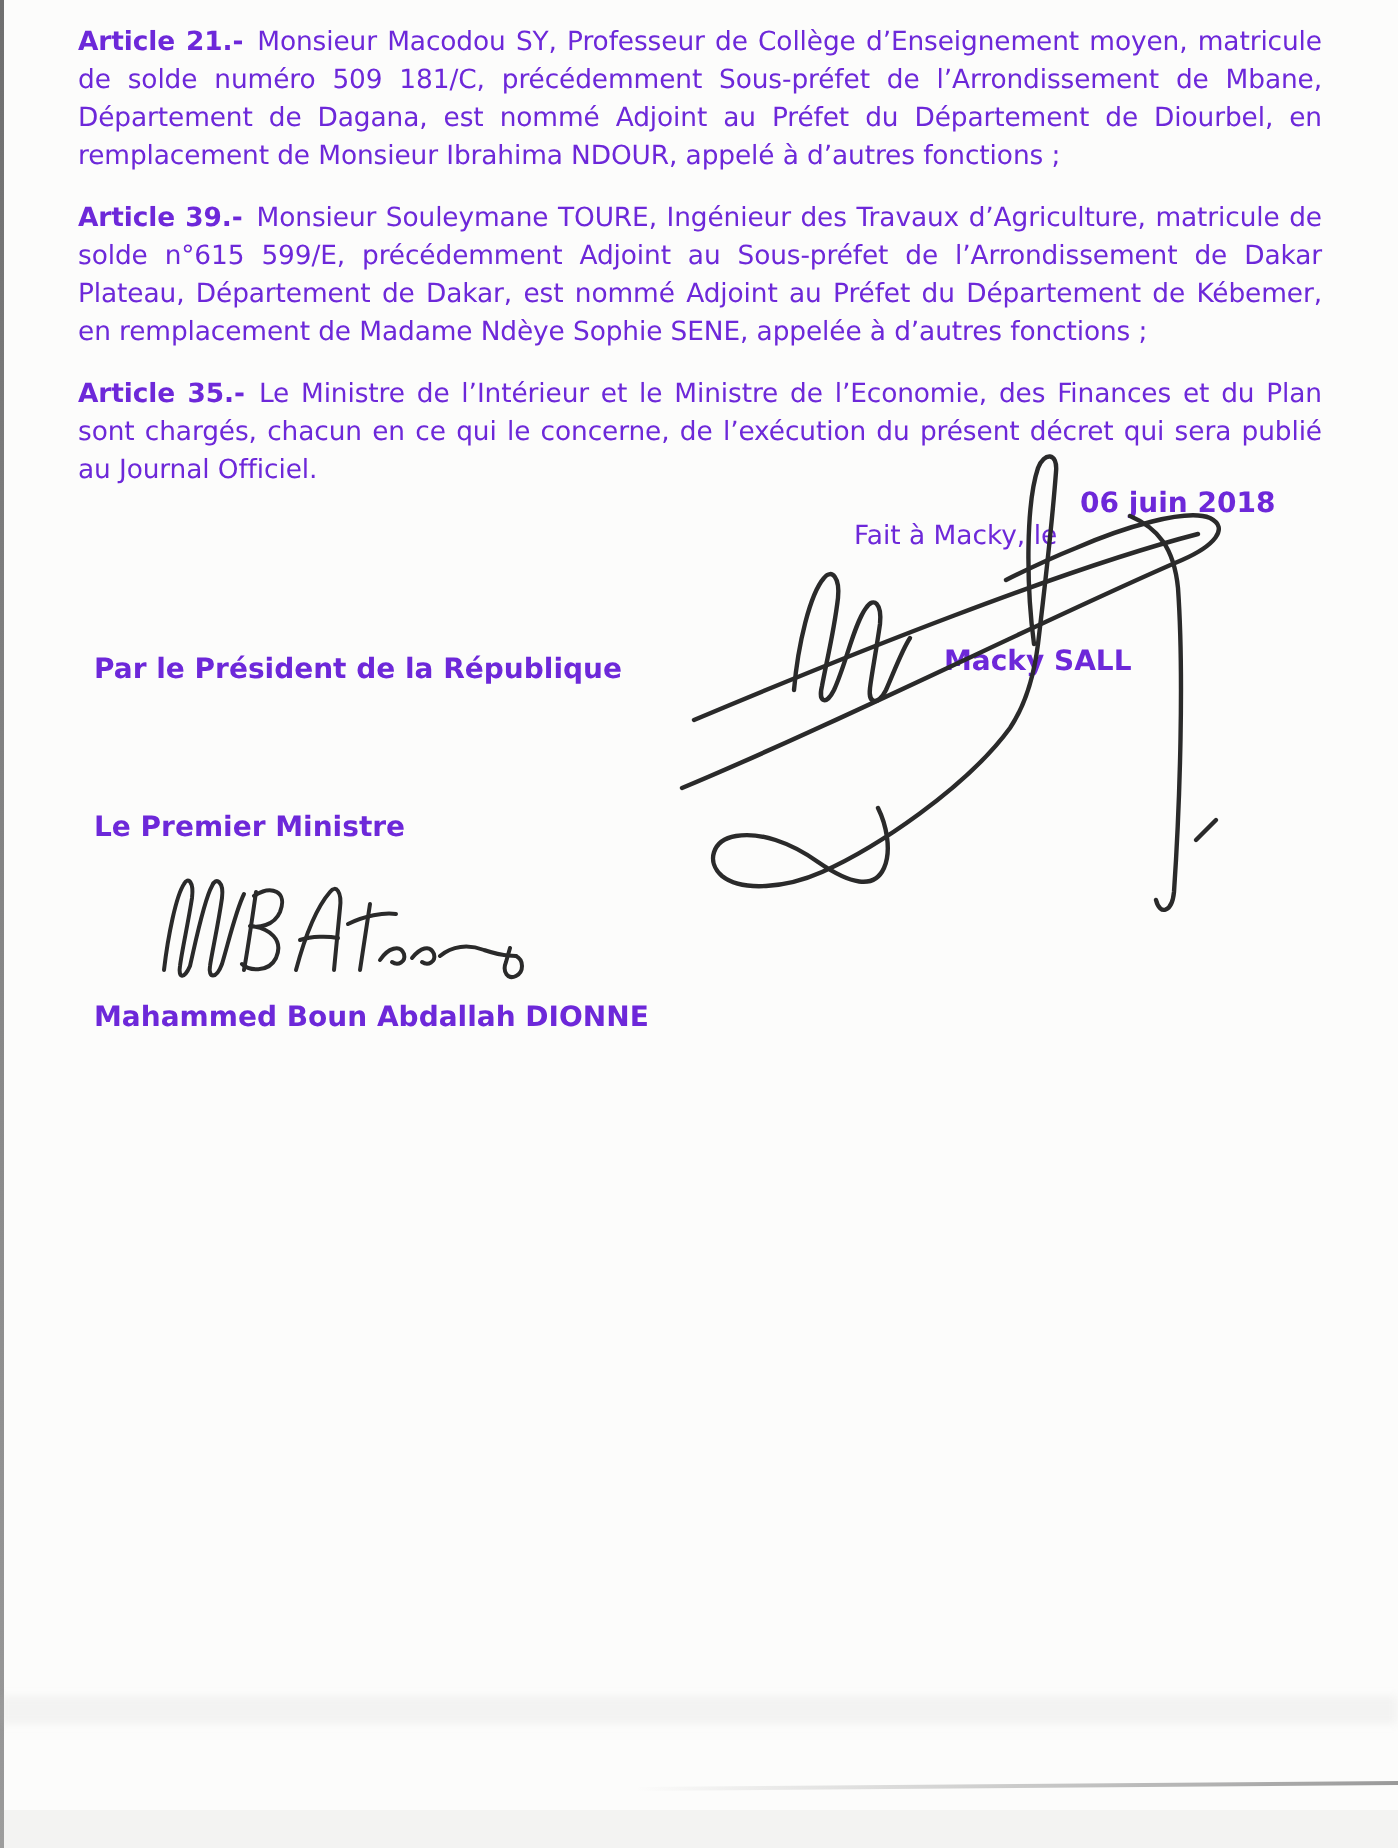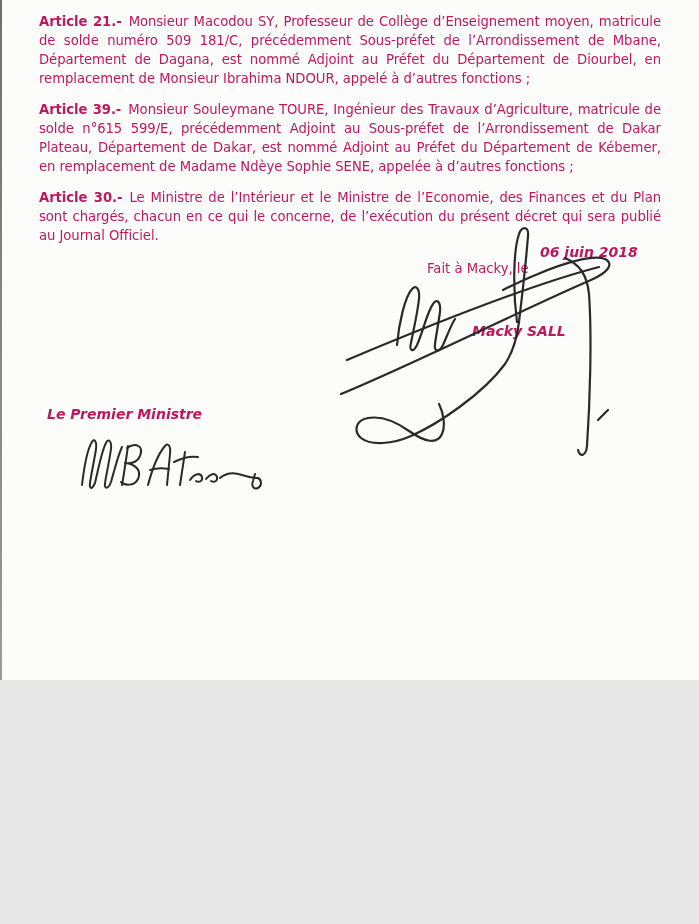--- a/index.html
+++ b/index.html
@@ -4,25 +4,25 @@
 <style>
   html, body {
     margin: 0;
     padding: 0;
     background: #e8e8e8;
     font-family: "DejaVu Sans", "Liberation Sans", sans-serif;
   }
   .page {
     position: relative;
     width: 699px;
-    height: 680px;
+    height: 924px;
     margin: 0;
     background: #fcfcfb;
     overflow: hidden;
-    color: #be185d;
+    color: #6d28d9;
   }
   
   .edge-left {
     position: absolute;
     left: 0; top: 0;
     width: 2px; height: 100%;
     background: linear-gradient(#6f6f6f, #8a8a8a 60%, #9a9a9a);
   }
   .smudge-band {
     position: absolute;
@@ -57,21 +57,21 @@
     margin: 0 0 12px 0;
     text-align: justify;
   }
   .article b {
     font-weight: bold;
     margin-right: 7px;
   }
   
   .abs { position: absolute; white-space: nowrap; }
   .plain { font-size: 13.2px; }
-  .bold-line { font-size: 14px; font-weight: bold; font-style: italic; }
+  .bold-line { font-size: 14px; font-weight: bold; }
   .sig-svg { position: absolute; }
   .sig-svg path {
     fill: none;
     stroke: #2a2a2a;
     stroke-linecap: round;
     stroke-linejoin: round;
   }
   .pres-sig path { stroke-width: 2.2px; }
   .pm-sig path { stroke-width: 2px; }
 </style>
@@ -81,32 +81,34 @@
 <div class="page">
 
   <div class="edge-left"></div>
   <div class="smudge-band"></div>
   <div class="bottom-band"></div>
   <div class="artifact-line"></div>
 
   <div class="body-text">
     <p class="article"><b>Article 21.-</b><span>Monsieur Macodou SY, Professeur de Collège d’Enseignement moyen, matricule de solde numéro 509 181/C, précédemment Sous-préfet de l’Arrondissement de Mbane, Département de Dagana, est nommé Adjoint au Préfet du Département de Diourbel, en remplacement de Monsieur Ibrahima NDOUR, appelé à d’autres fonctions ;</span></p>
     <p class="article"><b>Article 39.-</b><span>Monsieur Souleymane TOURE, Ingénieur des Travaux d’Agriculture, matricule de solde n°615 599/E, précédemment Adjoint au Sous-préfet de l’Arrondissement de Dakar Plateau, Département de Dakar, est nommé Adjoint au Préfet du Département de Kébemer, en remplacement de Madame Ndèye Sophie SENE, appelée à d’autres fonctions ;</span></p>
-    <p class="article"><b>Article 30.-</b><span>Le Ministre de l’Intérieur et le Ministre de l’Economie, des Finances et du Plan sont chargés, chacun en ce qui le concerne, de l’exécution du présent décret qui sera publié au Journal Officiel.</span></p>
+    <p class="article"><b>Article 35.-</b><span>Le Ministre de l’Intérieur et le Ministre de l’Economie, des Finances et du Plan sont chargés, chacun en ce qui le concerne, de l’exécution du présent décret qui sera publié au Journal Officiel.</span></p>
   </div>
 
   <div class="abs plain" style="left:427px; top:261px;">Fait à Macky, le</div>
 
   <div class="abs bold-line" style="left:540px; top:244px;">06 juin 2018</div>
 
   <div class="abs bold-line" style="left:472px; top:323px;">Macky SALL</div>
 
+  <div class="abs bold-line" style="left:47px; top:327px;">Par le Président de la République</div>
 
   <div class="abs bold-line" style="left:47px; top:406px;text-align:right;">Le Premier Ministre</div>
 
+  <div class="abs bold-line" style="left:47px; top:501px;">Mahammed Boun Abdallah DIONNE</div>
 
   <svg class="sig-svg pres-sig" style="left:333px; top:222px;" width="290" height="245" viewBox="0 0 290 245" aria-hidden="true">
 
     <path d="M184 100 C180 70 180 30 186 12 C189 4 196 4 195 14 C193 40 189 75 186 100 C184 116 180 130 172 142 C150 172 105 202 78 214 C60 222 38 224 28 216 C20 209 23 198 35 196 C47 194 62 199 76 209 C92 220 104 223 109 212 C113 203 110 190 106 182"></path>
 
     <path d="M64 123 C66 100 72 75 79 67 C83 62 87 67 86 77 C84 94 80 110 78 121 C76 129 80 131 84 123 C90 110 94 90 100 82 C104 76 108 80 107 90 C105 104 103 114 102 122 C101 130 106 131 110 123 C114 114 118 103 122 97"></path>
 
     <path d="M14 138 C90 106 200 62 266 45"></path>
 
     <path d="M8 172 C85 140 195 85 258 58 C274 51 282 42 272 37 C260 32 228 42 205 52 C190 58 178 64 170 68"></path>

